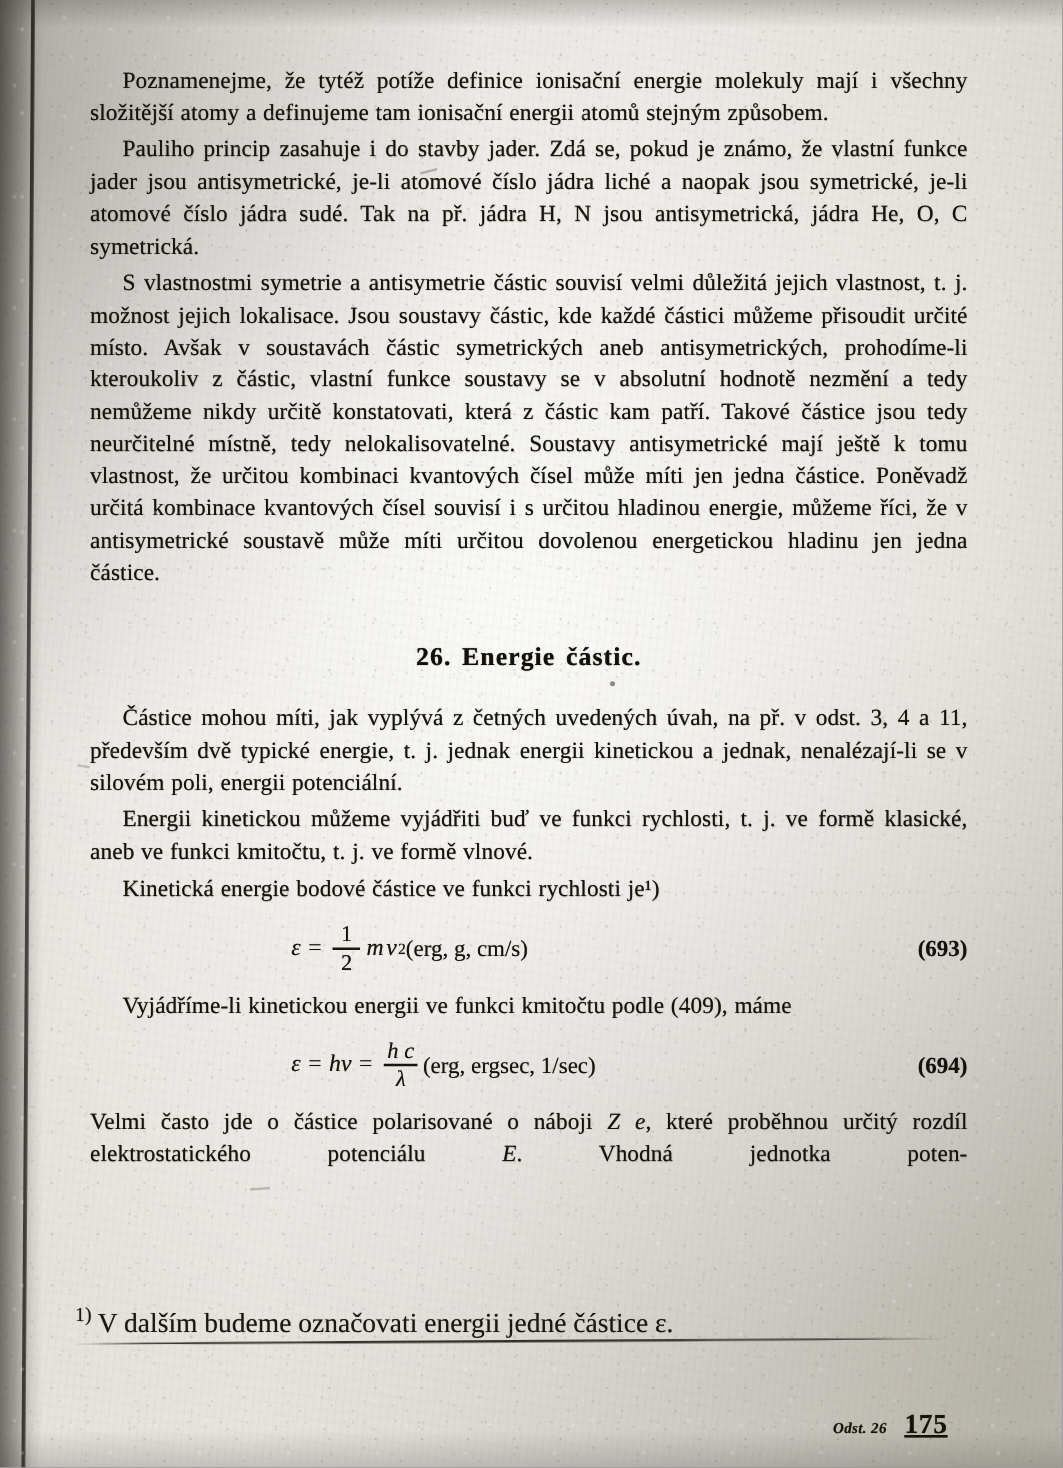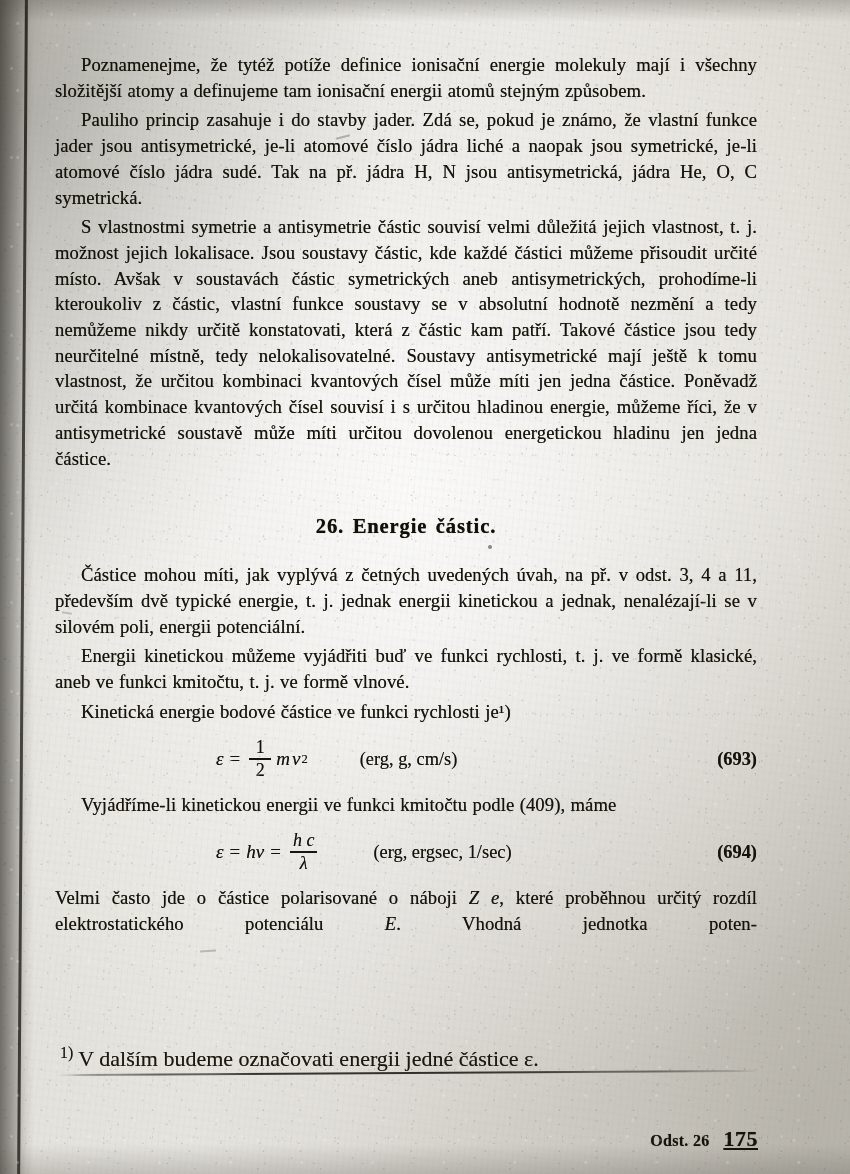--- a/index.html
+++ b/index.html
@@ -86,21 +86,21 @@
   }
   .edge-bottom {
     position: absolute; left: 0; bottom: 0; width: 100%; height: 30px;
     background: linear-gradient(0deg, rgba(70,67,60,0.22) 0%, rgba(70,67,60,0) 100%);
     pointer-events: none;
   }
 
   
   .textblock {
     position: absolute;
-    left: 55px;
+    left: 72px;
     top: 52px;
     width: 702px;
   }
 
   p.para {
     margin: 0 0 1px 0;
     font-size: 18.6px;
     line-height: 25.7px;
     text-align: justify;
     text-align-last: left;
@@ -139,21 +139,20 @@
   }
   .eq-body {
     flex: 0 0 auto;
     margin-left: 160px;
     display: flex;
     align-items: center;
     white-space: nowrap;
   }
   .eq-units {
     flex: 0 0 auto;
-    margin-left: 52px;
     font-size: 18.4px;
     white-space: nowrap;
   }
   .eq-num {
     margin-left: auto;
     font-size: 18.4px;
     white-space: nowrap;
     font-weight: bold;
   }
   .frac {
@@ -208,22 +207,23 @@
     position: absolute;
     right: 92px;
     bottom: 22px;
     display: flex;
     align-items: baseline;
     gap: 14px;
     color: #14130a;
     text-shadow: 0 0 0.7px rgba(20,19,10,0.6);
   }
   .footer .odst {
+    font-style: italic;
     font-weight: bold;
-    font-size: 16px;
+    font-size: 12px;
     letter-spacing: 0.3px;
   }
   .footer .pagenum {
     font-weight: bold;
     font-size: 22px;
     letter-spacing: 0.5px;
     text-decoration: underline;
   }
 
   

